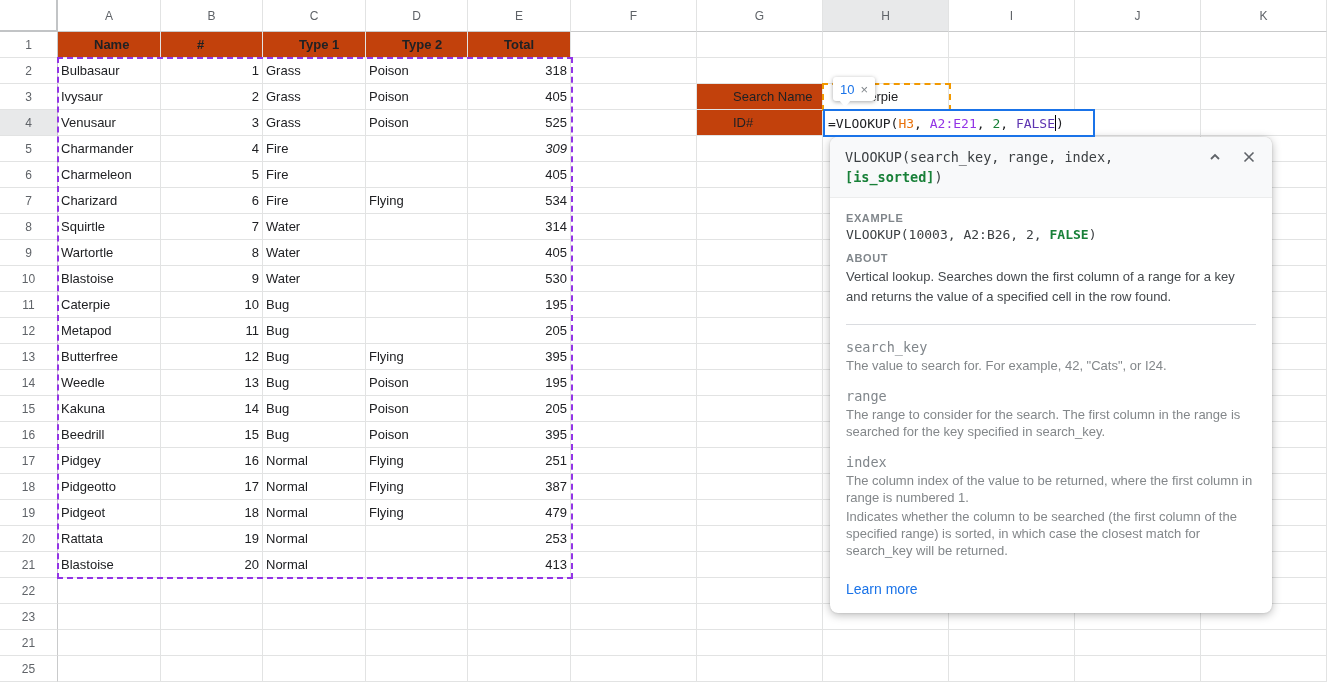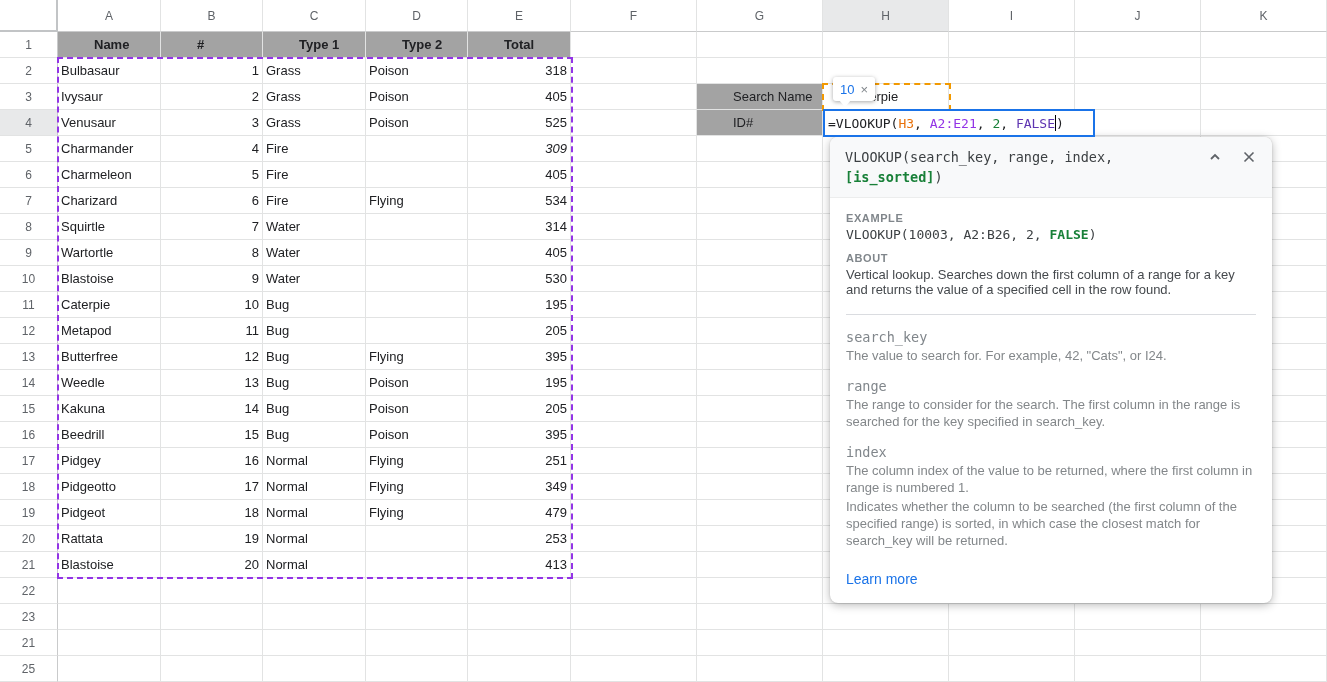--- a/index.html
+++ b/index.html
@@ -15,21 +15,21 @@
       display:flex;align-items:center;justify-content:center;}
   .ch.active{background:#e8e9ea;}
   .grid-row{display:flex;height:26px;}
   .rh{width:58px;box-sizing:border-box;background:#fff;color:#5f6368;font-size:12px;
       border-right:1px solid #c9cacb;border-bottom:1px solid #e2e3e3;
       display:flex;align-items:center;justify-content:center;}
   .rh.active{background:#e8e9ea;}
   .cell{box-sizing:border-box;border-right:1px solid #e2e3e3;border-bottom:1px solid #e2e3e3;
         padding:0 3px;line-height:25px;white-space:nowrap;overflow:hidden;}
   .cell.num{text-align:right;}
-  .cell.green{background:#a3a3a3;padding-left:36px;}
+  .cell.green{background:#c2410c;padding-left:36px;}
   .cell.bold{font-weight:bold;}
   .cell.lookup{padding-left:26px;overflow:visible;}
 
   
   .range-highlight{position:absolute;left:57px;top:57px;width:516px;height:522px;
         border:2px dashed #9334e6;box-sizing:border-box;pointer-events:none;z-index:3;}
   .precedent-highlight{position:absolute;left:822px;top:83px;width:129px;height:28px;
         border:2px dashed #f29900;box-sizing:border-box;z-index:3;}
   .formula-box{position:absolute;left:823px;top:109px;width:272px;height:28px;z-index:5;
         box-sizing:border-box;border:2px solid #1a73e8;background:#fff;
@@ -53,21 +53,21 @@
         font-family:"DejaVu Sans Mono","Liberation Mono",monospace;font-size:13.5px;
         color:#3c4043;line-height:20px;position:relative;border-bottom:1px solid #eceded;}
   .pp-head .opt{color:#188038;font-weight:bold;}
   .pp-icons{position:absolute;right:16px;top:13px;display:flex;gap:20px;}
   .pp-icons svg{cursor:pointer;display:block;}
   .pp-body{padding:12px 16px 16px 16px;}
   .pp-label{font-size:11px;font-weight:bold;color:#80868b;letter-spacing:.6px;margin-top:10px;}
   .pp-code{font-family:"DejaVu Sans Mono","Liberation Mono",monospace;font-size:13px;
         color:#3c4043;margin-top:3px;}
   .pp-code b{color:#188038;}
-  .pp-about{color:#45494d;margin-top:3px;line-height:15px;}
+  .pp-about{color:#45494d;margin-top:3px;line-height:20px;}
   .pp-divider{height:1px;background:#dadce0;margin:17px 0 2px 0;}
   .pp-pname{font-family:"DejaVu Sans Mono","Liberation Mono",monospace;font-size:13.5px;
         color:#80868b;margin-top:14px;}
   .pp-pname.hl{color:#188038;font-weight:bold;}
   .pp-pdesc{color:#83878a;line-height:17px;margin-top:2px;}
   .pp-learn{color:#1a73e8;font-size:14px;margin-top:22px;cursor:pointer;display:inline-block;}
 </style>
 </head>
 <body>
 
@@ -324,21 +324,21 @@
         <div class="cell" style="width: 126px;"></div>
         <div class="cell" style="width: 126px;"></div>
         <div class="cell" style="width: 126px;"></div>
       </div>
       <div class="grid-row">
         <div class="rh">18</div>
         <div class="cell" style="width: 103px;">Pidgeotto</div>
         <div class="cell num" style="width: 102px;">17</div>
         <div class="cell" style="width: 103px;">Normal</div>
         <div class="cell" style="width: 102px;">Flying</div>
-        <div class="cell num" style="width: 103px;">349</div>
+        <div class="cell num" style="width: 103px;">387</div>
         <div class="cell" style="width: 126px;"></div>
         <div class="cell" style="width: 126px;"></div>
         <div class="cell" style="width: 126px;"></div>
         <div class="cell" style="width: 126px;"></div>
         <div class="cell" style="width: 126px;"></div>
         <div class="cell" style="width: 126px;"></div>
       </div>
       <div class="grid-row">
         <div class="rh">19</div>
         <div class="cell" style="width: 103px;">Pidgeot</div>

